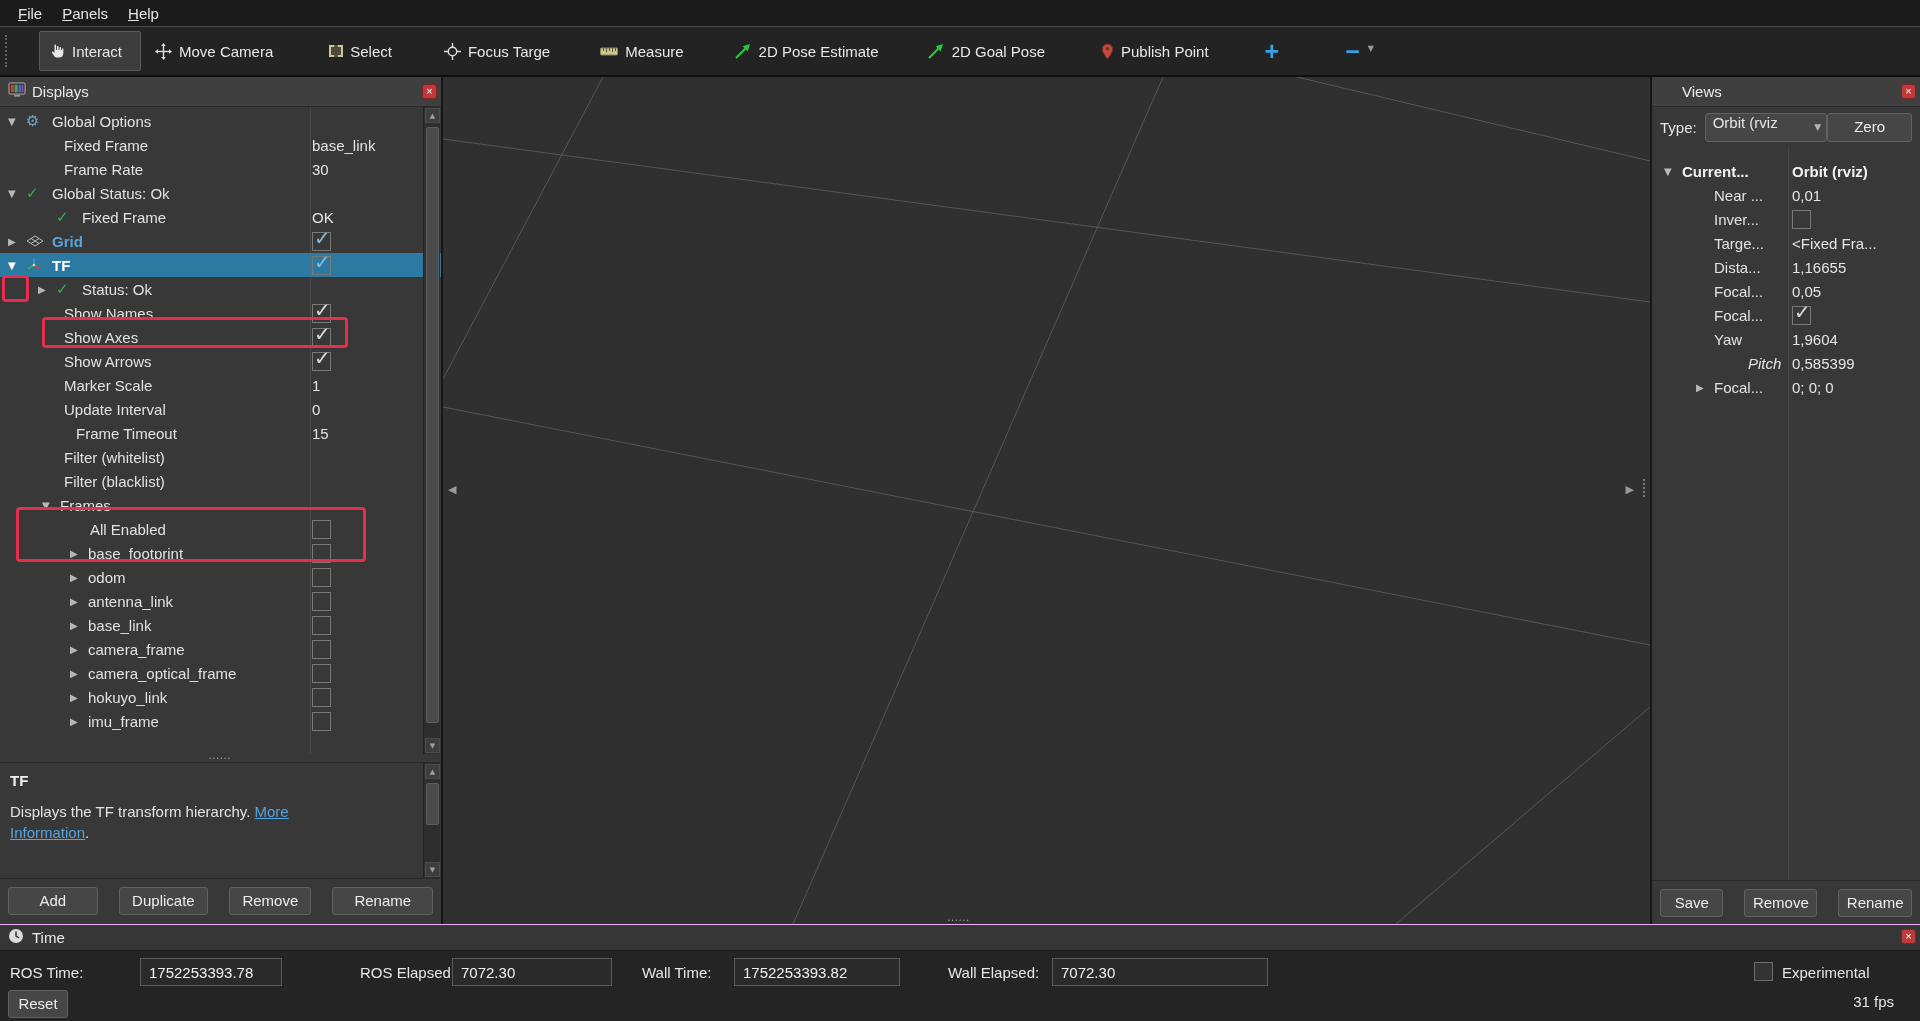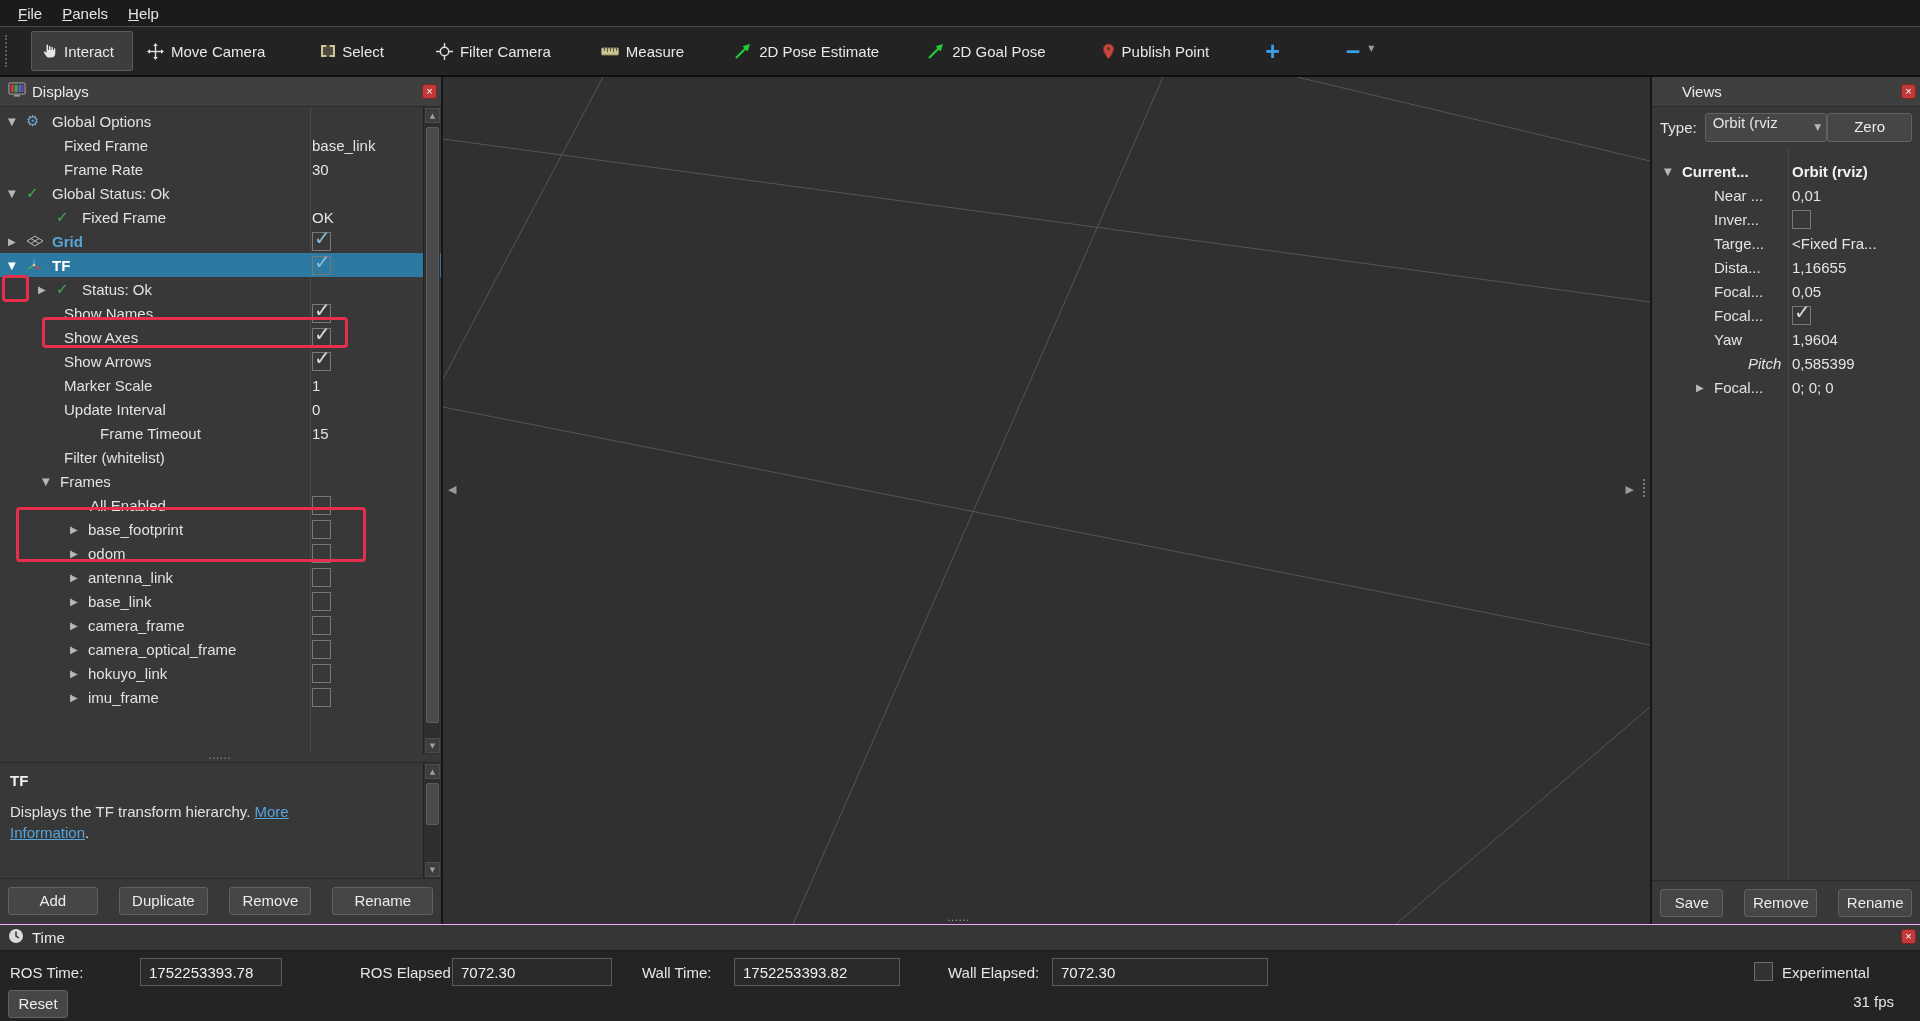--- a/index.html
+++ b/index.html
@@ -12,21 +12,21 @@
 .menubar{height:27px;background:#1b1b1b;border-bottom:1px solid #4a4a4a;display:flex;align-items:center;padding-left:8px}
 .menu-item{padding:2px 10px;color:#e6e6e6;cursor:default}
 .menu-item .ul{text-decoration:underline}
 
 
 .toolbar{height:50px;background:#232323;border-bottom:2px solid #0f0f0f;display:flex;align-items:center}
 .drag-handle{width:0;height:32px;border-left:2px dotted #5f5f5f;margin:0 4px 0 5px}
 #toolbar-tools{display:flex;align-items:center;height:100%}
 .tool{display:flex;align-items:center;gap:7px;height:40px;padding:0 6px;color:#e8e8e8;white-space:nowrap}
 .tool.active{background:#3d3d3d;border:1px solid #5a5a5a;border-radius:2px;padding:0 18px 0 10px}
-#toolbar-tools .tool:nth-child(1){margin-left:20px}
+#toolbar-tools .tool:nth-child(1){margin-left:28px}
 #toolbar-tools .tool:nth-child(2){margin-left:8px}
 #toolbar-tools .tool:nth-child(3){margin-left:44px}
 #toolbar-tools .tool:nth-child(4){margin-left:40px}
 #toolbar-tools .tool:nth-child(5){margin-left:38px}
 #toolbar-tools .tool:nth-child(6){margin-left:38px}
 #toolbar-tools .tool:nth-child(7){margin-left:36px}
 #toolbar-tools .tool:nth-child(8){margin-left:44px}
 .tool .icon{display:inline-flex;align-items:center}
 .select-box{display:inline-block;width:14px;height:12px;border:2px dashed #cdc592;background:rgba(205,197,146,.25)}
 .tool-plus,.tool-minus{color:#3aa0e8;font-size:25px;font-weight:bold;line-height:40px;padding:0 6px;position:relative}
@@ -173,21 +173,21 @@
           </span>
           <span>Select</span>
         </div>
         <div class="tool">
           <span class="icon ">
             <svg width="17" height="17" viewBox="0 0 17 17">
               <circle cx="8.5" cy="8.5" r="4.2" fill="none" stroke="#e0e0e0" stroke-width="1.4"></circle>
               <path d="M8.5 0v4M8.5 13v4M0 8.5h4M13 8.5h4" stroke="#e0e0e0" stroke-width="1.4"></path>
             </svg>
           </span>
-          <span>Filter Camera</span>
+          <span>Focus Targe</span>
         </div>
         <div class="tool">
           <span class="icon ">
             <svg width="18" height="9" viewBox="0 0 18 9">
               <rect x="0.5" y="1" width="17" height="7" rx="1" fill="#cdc592" stroke="#8a845c"></rect>
               <path d="M3.5 1v3M6.5 1v4.2M9.5 1v3M12.5 1v4.2M15.5 1v3" stroke="#5c5840" stroke-width="1"></path>
             </svg>
           </span>
           <span>Measure</span>
         </div>
@@ -370,30 +370,36 @@
           </div>
           <div class="trow">
             <span class="tleft" style="padding-left: 64px;">
               <span class="rlabel">Update Interval</span>
             </span>
             <span class="rvalue">
               <span>0</span>
             </span>
           </div>
           <div class="trow">
-            <span class="tleft" style="padding-left: 100px;">
+            <span class="tleft" style="padding-left: 76px;">
               <span class="rlabel">Frame Timeout</span>
             </span>
             <span class="rvalue">
               <span>15</span>
             </span>
           </div>
           <div class="trow">
             <span class="tleft" style="padding-left: 64px;">
               <span class="rlabel">Filter (whitelist)</span>
+            </span>
+            <span class="rvalue"></span>
+          </div>
+          <div class="trow">
+            <span class="tleft" style="padding-left: 64px;">
+              <span class="rlabel">Filter (blacklist)</span>
             </span>
             <span class="rvalue"></span>
           </div>
           <div class="trow">
             <span class="tleft" style="padding-left: 42px;">
               <span class="arrow">▼</span>
               <span class="rlabel">Frames</span>
             </span>
             <span class="rvalue"></span>
           </div>

